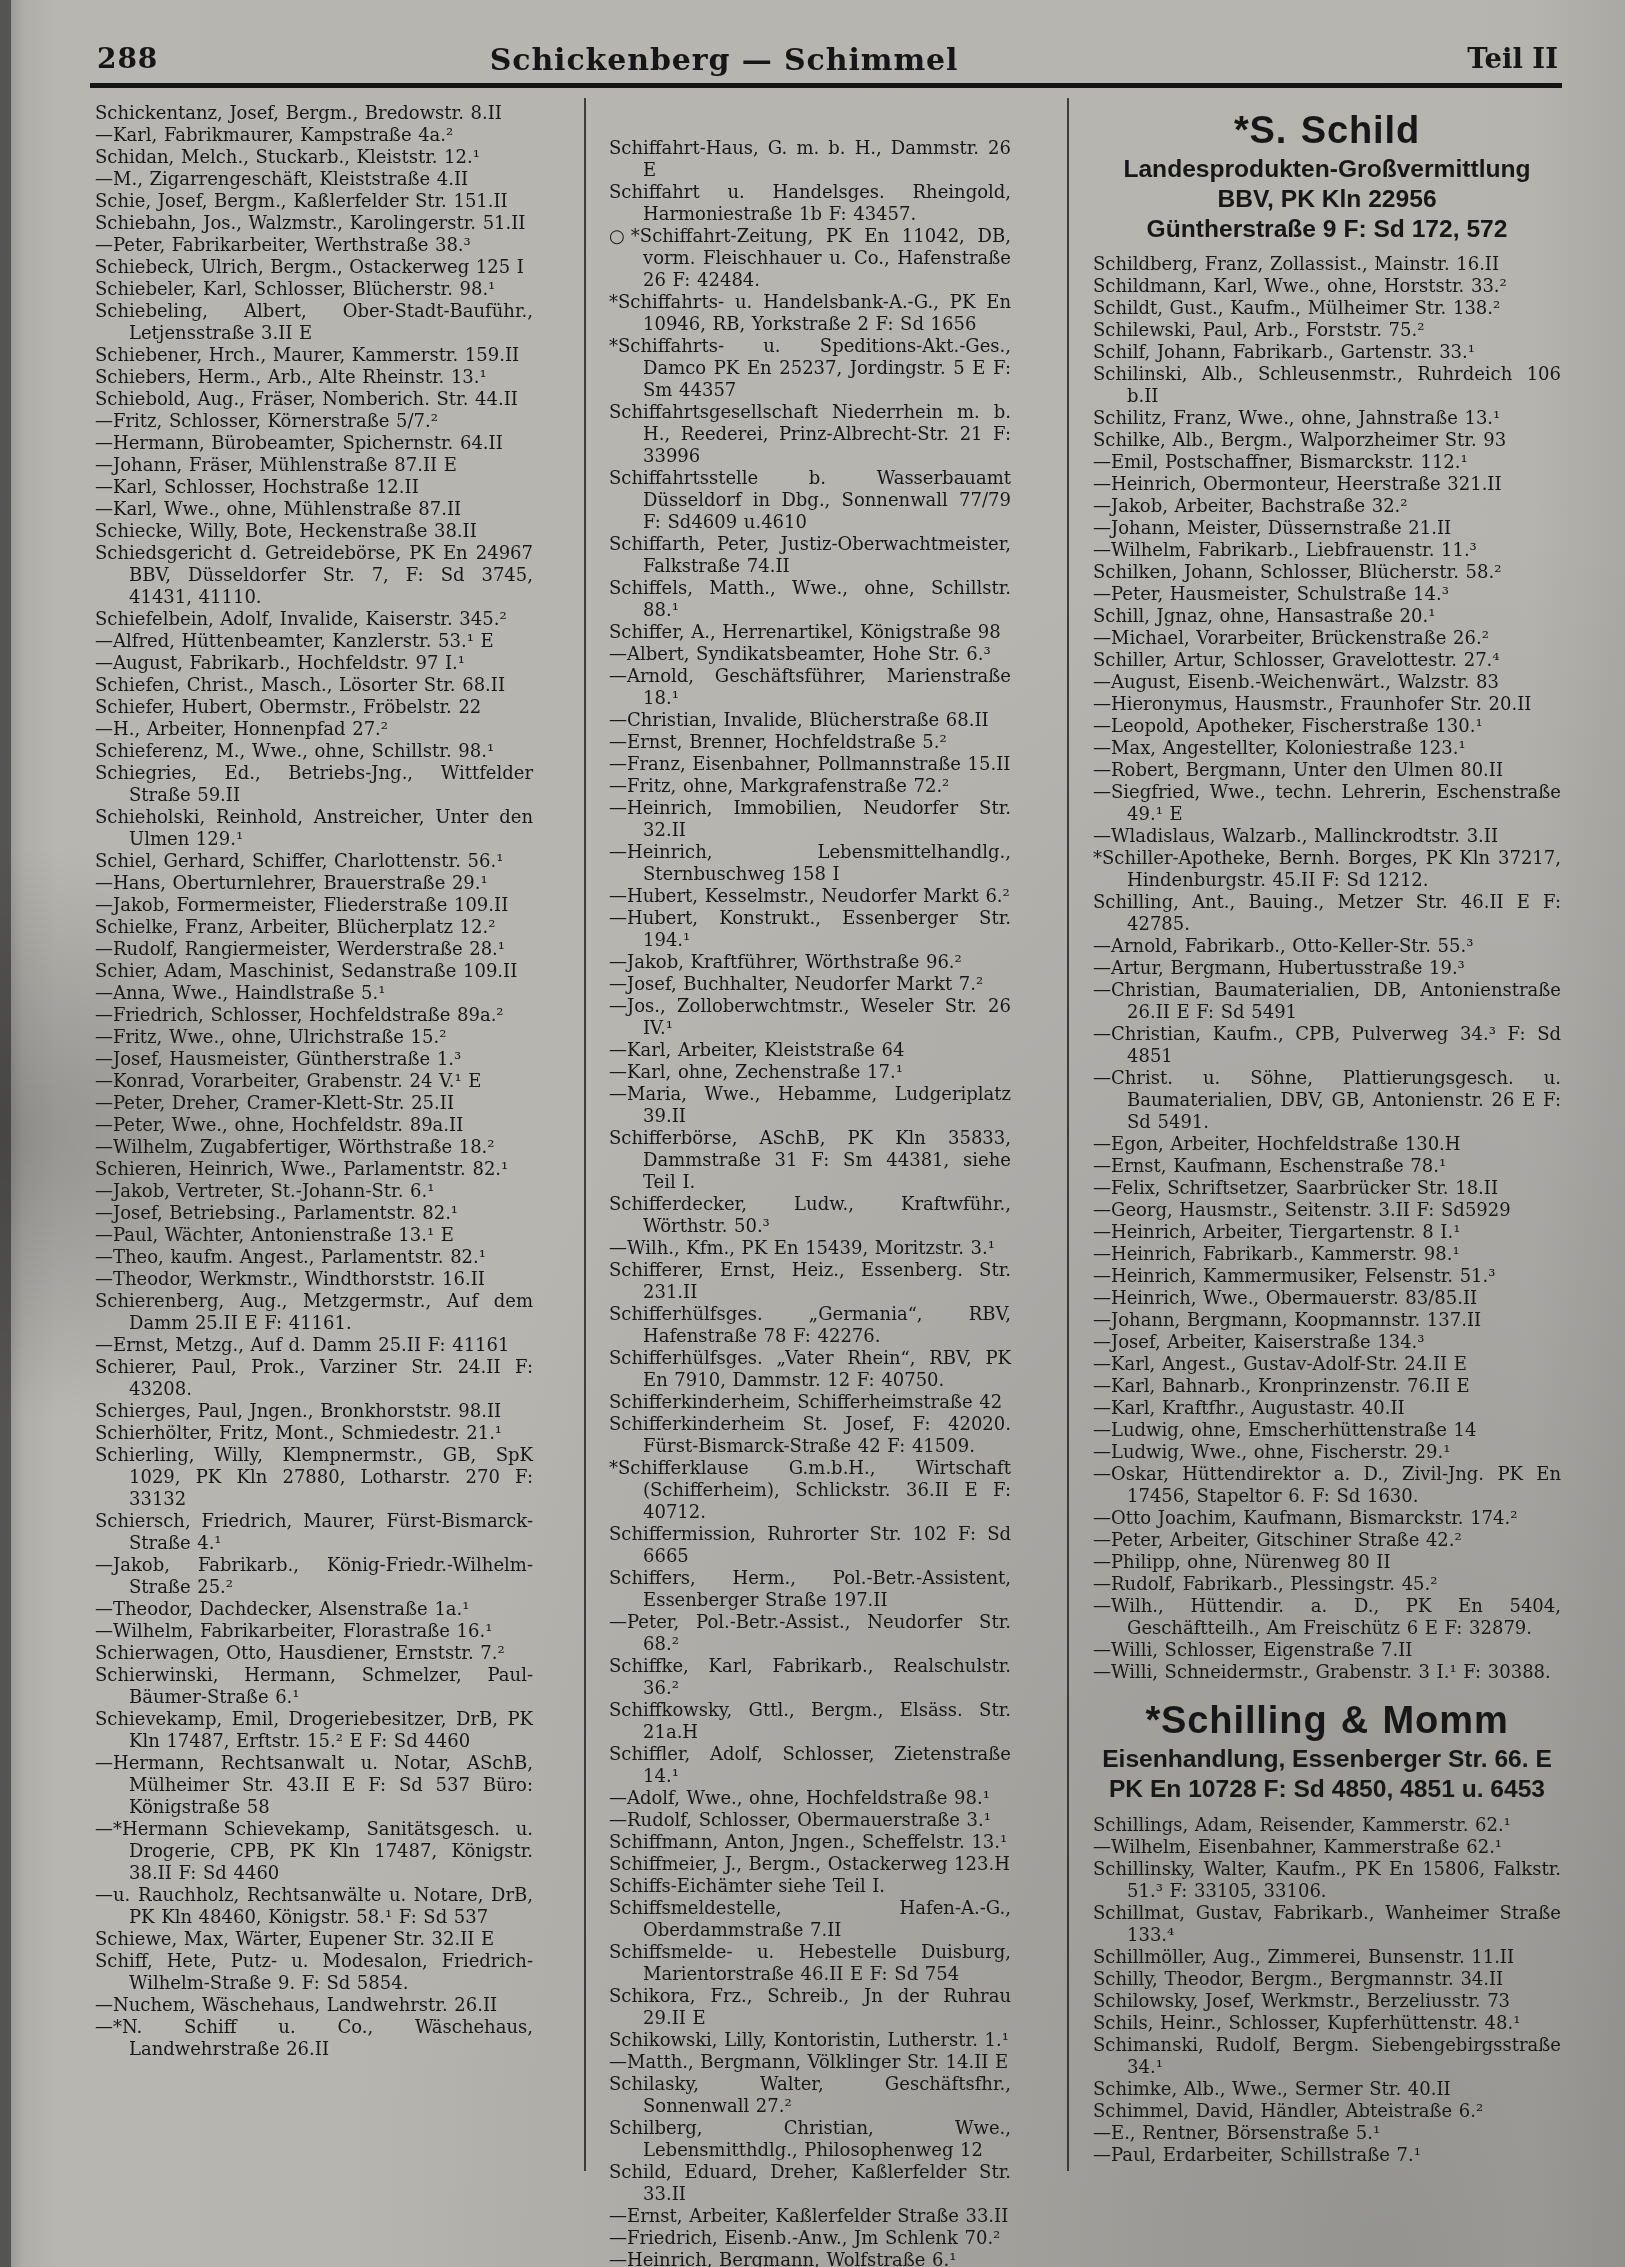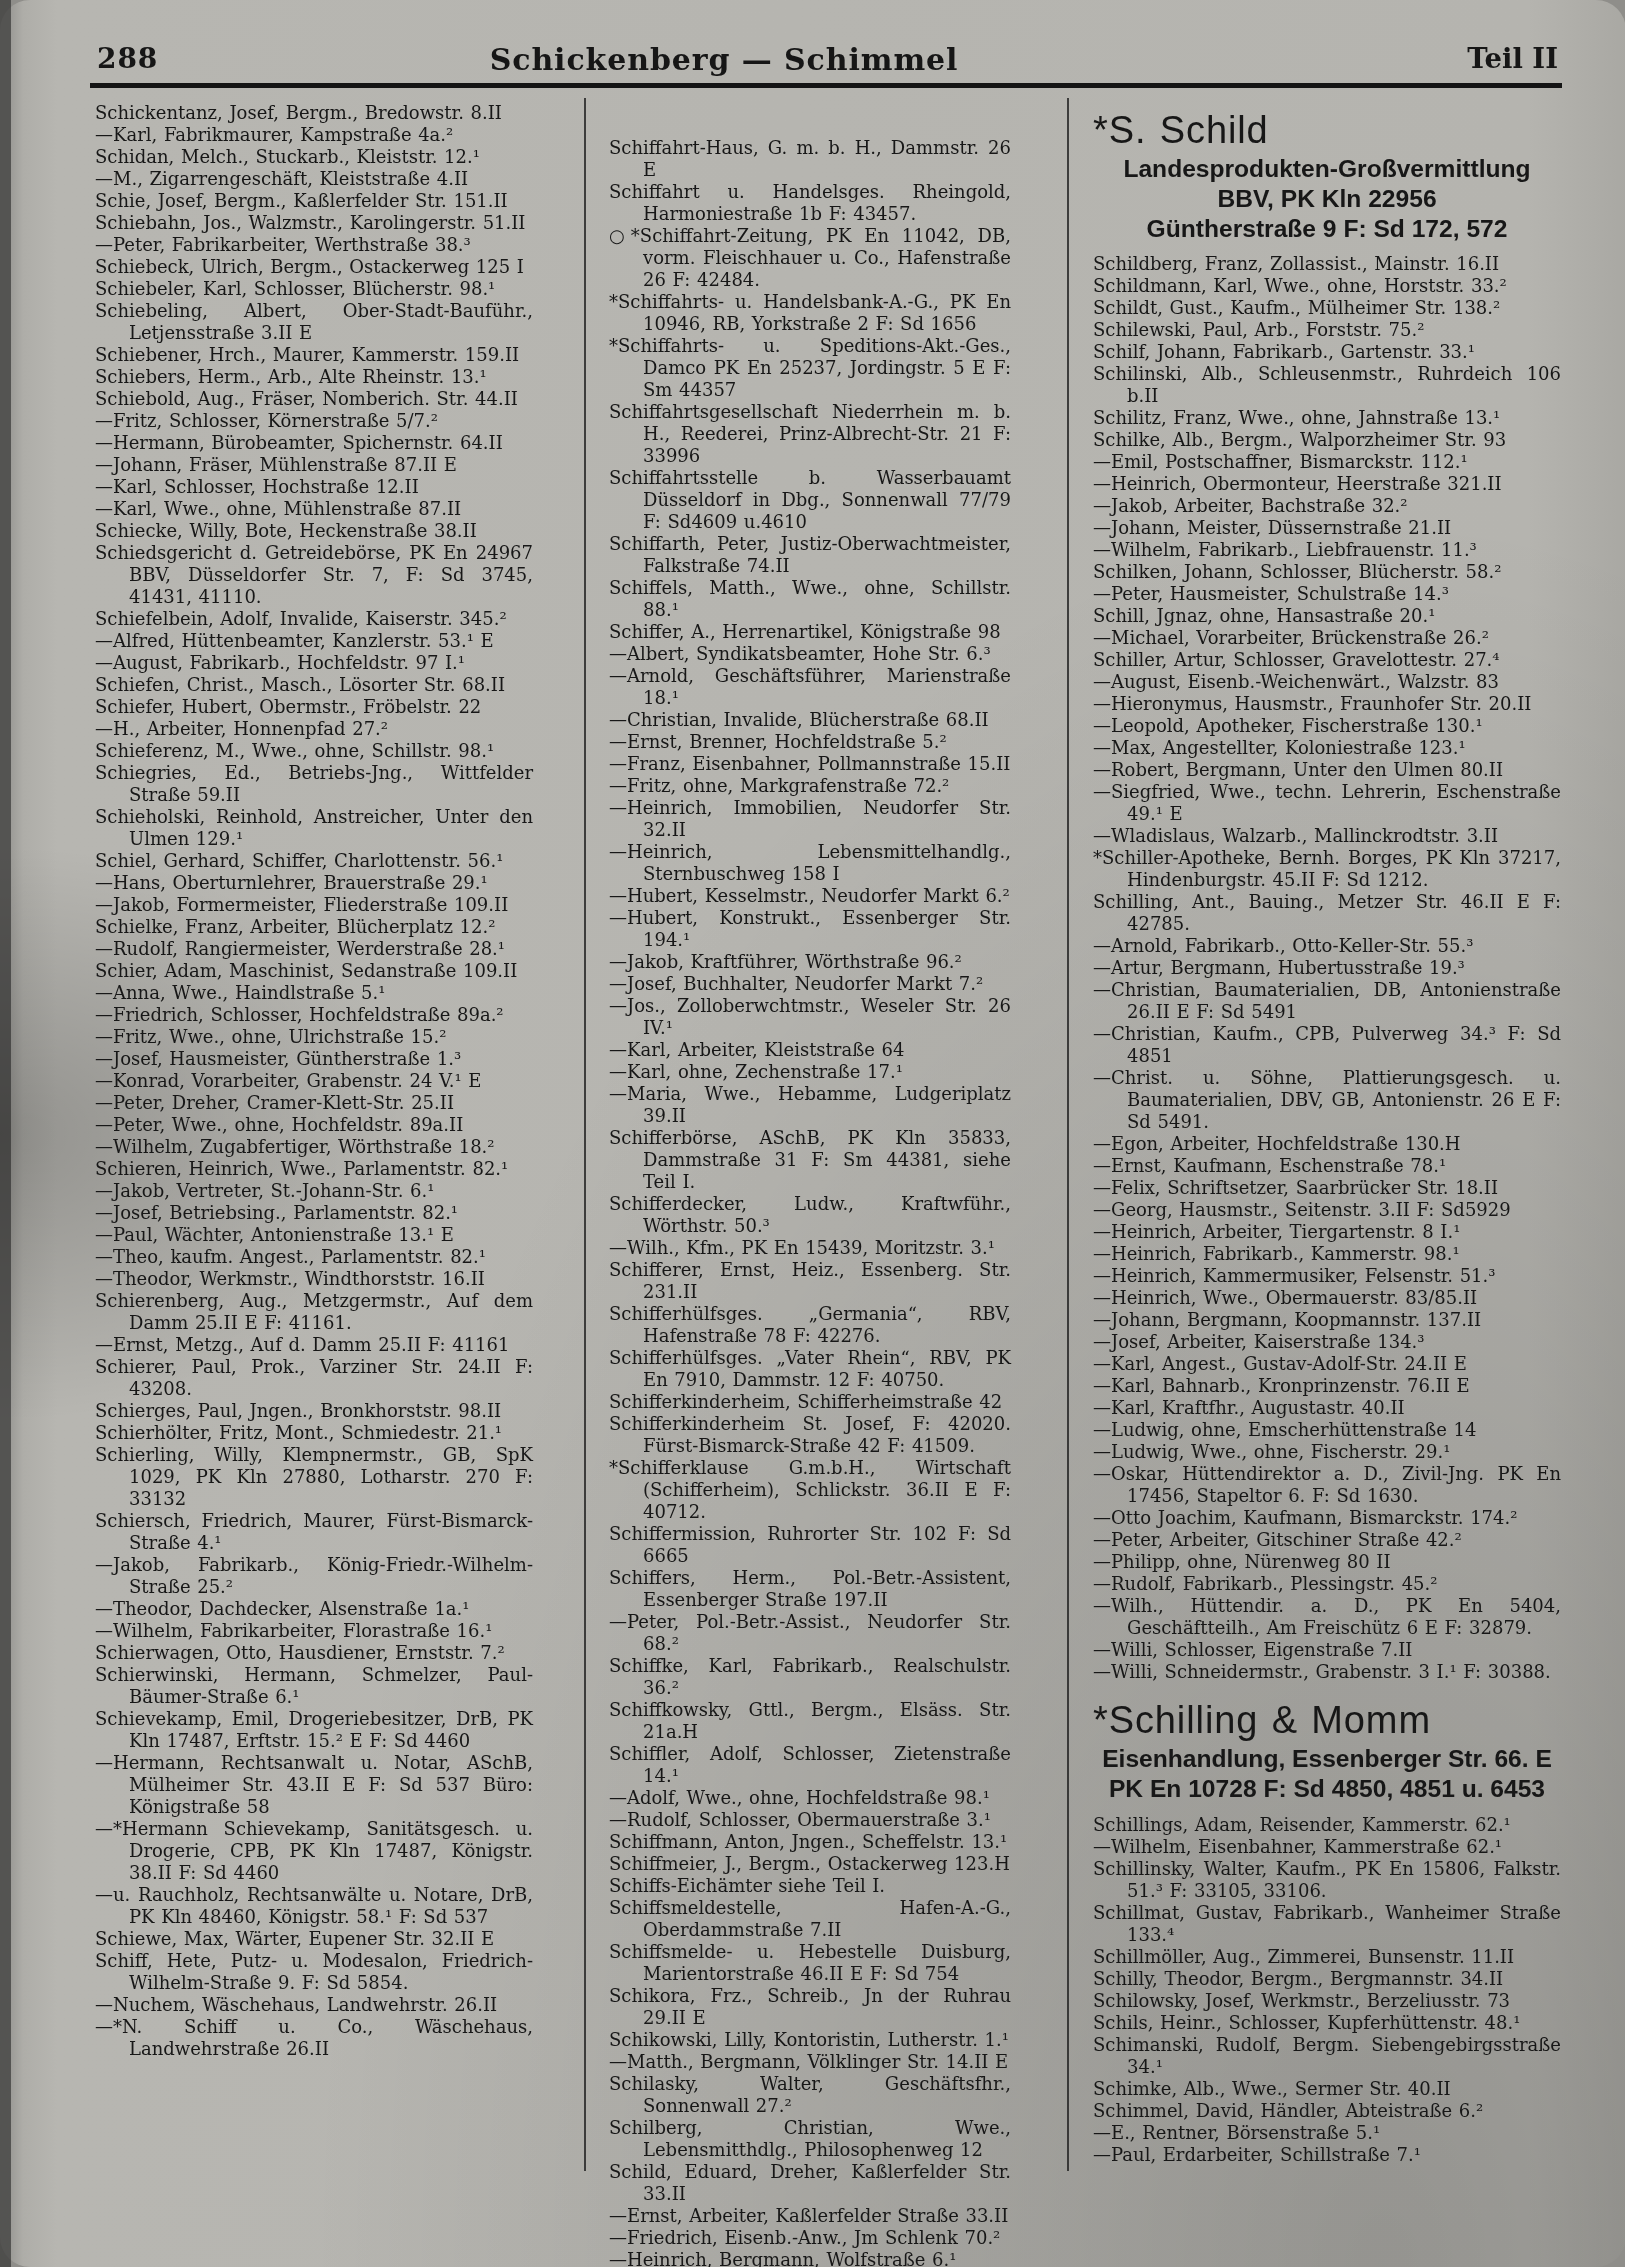--- a/index.html
+++ b/index.html
@@ -7,42 +7,41 @@
     width:1626px;height:2267px;position:relative;overflow:hidden;
     background:#8f8e8a;
     font-family:"DejaVu Serif",serif;
   }
   .page{
     position:absolute;inset:0;
     background:
       radial-gradient(ellipse at 85% 100%, rgba(0,0,0,0.18), rgba(0,0,0,0) 55%),
       radial-gradient(ellipse at 0% 50%, rgba(0,0,0,0.20), rgba(0,0,0,0) 18%),
       linear-gradient(90deg,#9a9995 0 9.5px,#aeada8 23px,#b7b6b1 57px,#b5b4af 94%,#a9a8a3 100%);
-    border-radius: 30px;
   }
   .scan-edge{position:absolute;left:0;top:0;bottom:0;width:11.4px;background:#1c1c1c;opacity:.55;}
   .hdr-num{position:absolute;left:97px;top:42px;font-size:28px;font-weight:bold;color:#161616;letter-spacing:0.9px;}
   .hdr-title{position:absolute;left:0;top:42px;width:1448px;text-align:center;font-size:30px;font-weight:bold;color:#161616;letter-spacing:0.9px;}
   .hdr-part{position:absolute;right:68px;top:42px;font-size:27.4px;font-weight:bold;color:#161616;}
   .hdr-rule{position:absolute;left:90px;right:64px;top:83px;height:4.7px;background:#141414;box-shadow:0 7.6px 0 -5.7px rgba(20,20,20,.55);}
   .col{position:absolute;top:102px;color:#171717;font-size:18px;line-height:22px;}
   .col1{left:95px;width:438px;}
   .col2{left:609px;width:402px;margin-top:35px;}
   .col3{left:1093px;width:468px;}
   .vrule{position:absolute;top:98px;width:1.9px;height:2073px;background:#1f1f1f;opacity:.8;}
   .vr1{left:584px;}
   .vr2{left:1067px;}
   .entry{
     text-align:justify;
     padding-left:34px;text-indent:-34px;
     word-spacing:0.9px;
   }
   .ad-title{
-    font-family:"Liberation Sans",sans-serif;font-weight:normal;
-    font-size:38px;line-height:44px;text-align:left;
+    font-family:"Liberation Sans",sans-serif;font-weight:bold;
+    font-size:38px;line-height:44px;text-align:center;
     padding:5.7px 0 1.9px;text-indent:0;letter-spacing:0.9px;word-spacing:1.9px;
   }
   .ad-sub{
     font-family:Liberation Sans, sans-serif;font-weight:bold;
     font-size:24.6px;line-height:30px;text-align:center;text-indent:0;padding:0;
   }
   .sp{height:9.5px;}
 </style>
 </head>
 <body>

